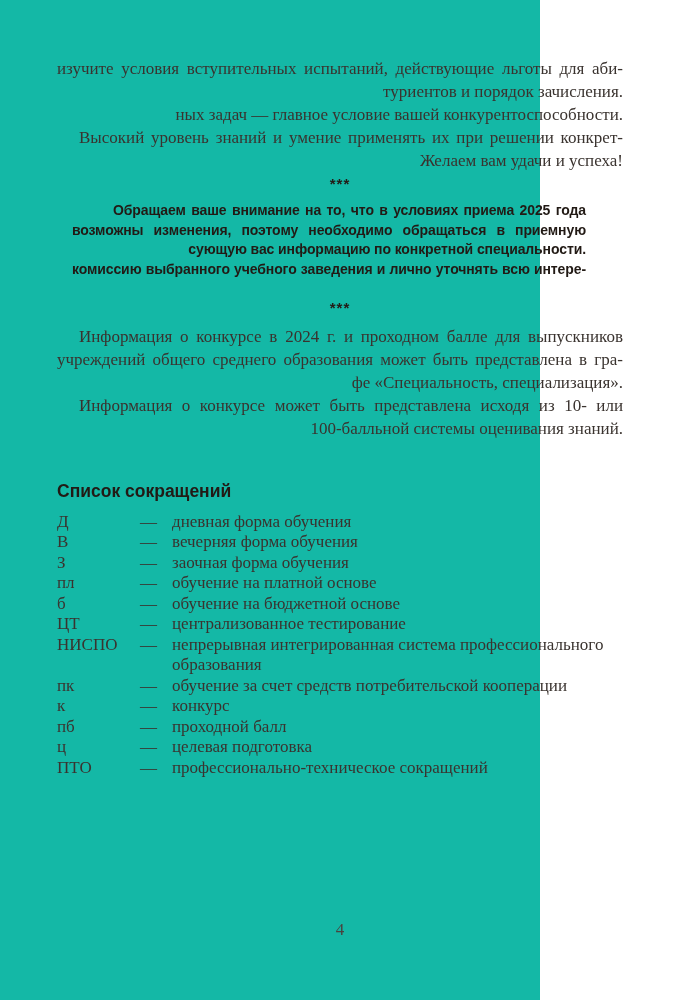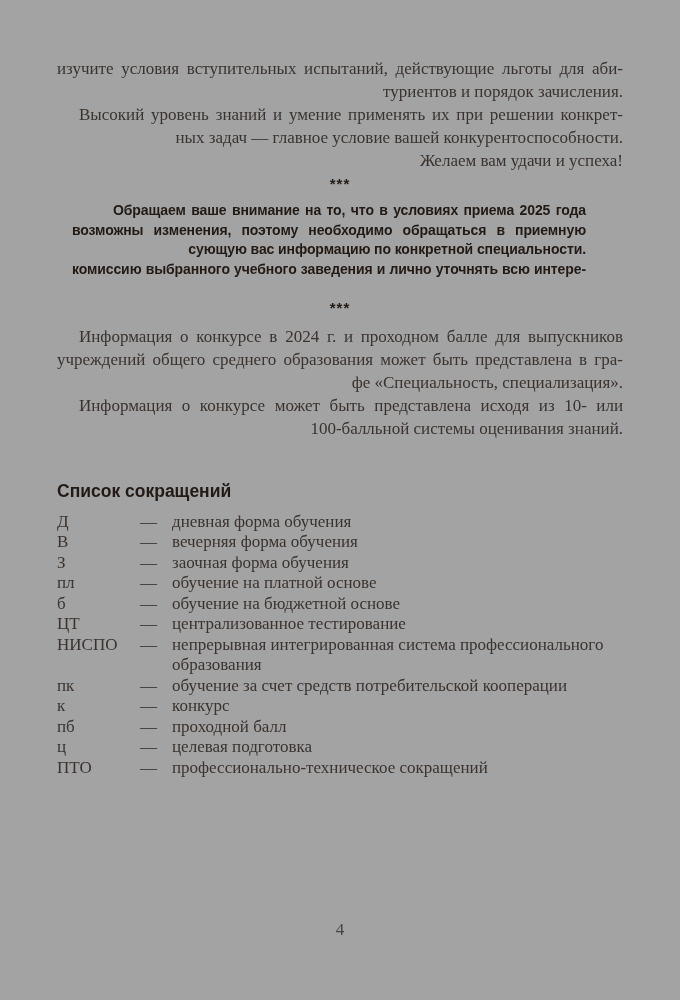--- a/index.html
+++ b/index.html
@@ -4,22 +4,22 @@
 <style>
   html, body { margin: 0; padding: 0; }
   body {
     width: 680px; height: 1000px;
     background: #ffffff;
     font-family: "Liberation Serif", serif;
     overflow: hidden;
   }
   .page {
     position: relative;
-    width: 680px; height: 1000px;
-    background: #a3a3a3;
+    width: 540px; height: 1000px;
+    background: #14b8a6;
   }
   .content {
     position: absolute;
     left: 57px; top: 57px;
     width: 566px;
     font-size: 17px;
     line-height: 23px;
     color: #3a332f;
   }
   .par { margin: 0; }
@@ -97,22 +97,22 @@
 
 <div class="page">
   <div class="content">
 
     <div class="par">
       <div class="line">изучите условия вступительных испытаний, действующие льготы для аби-</div>
       <div class="line last">туриентов и порядок зачисления.</div>
     </div>
 
     <div class="par">
+      <div class="line last">ных задач — главное условие вашей конкурентоспособности.</div>
       <div class="line indent">Высокий уровень знаний и умение применять их при решении конкрет-</div>
-      <div class="line last">ных задач — главное условие вашей конкурентоспособности.</div>
     </div>
 
     <div class="par">
       <div class="line last indent">Желаем вам удачи и успеха!</div>
     </div>
 
     <div class="stars stars-1">***</div>
 
     <div class="par notice">
       <div class="line first">Обращаем ваше внимание на то, что в условиях приема 2025 года</div>

